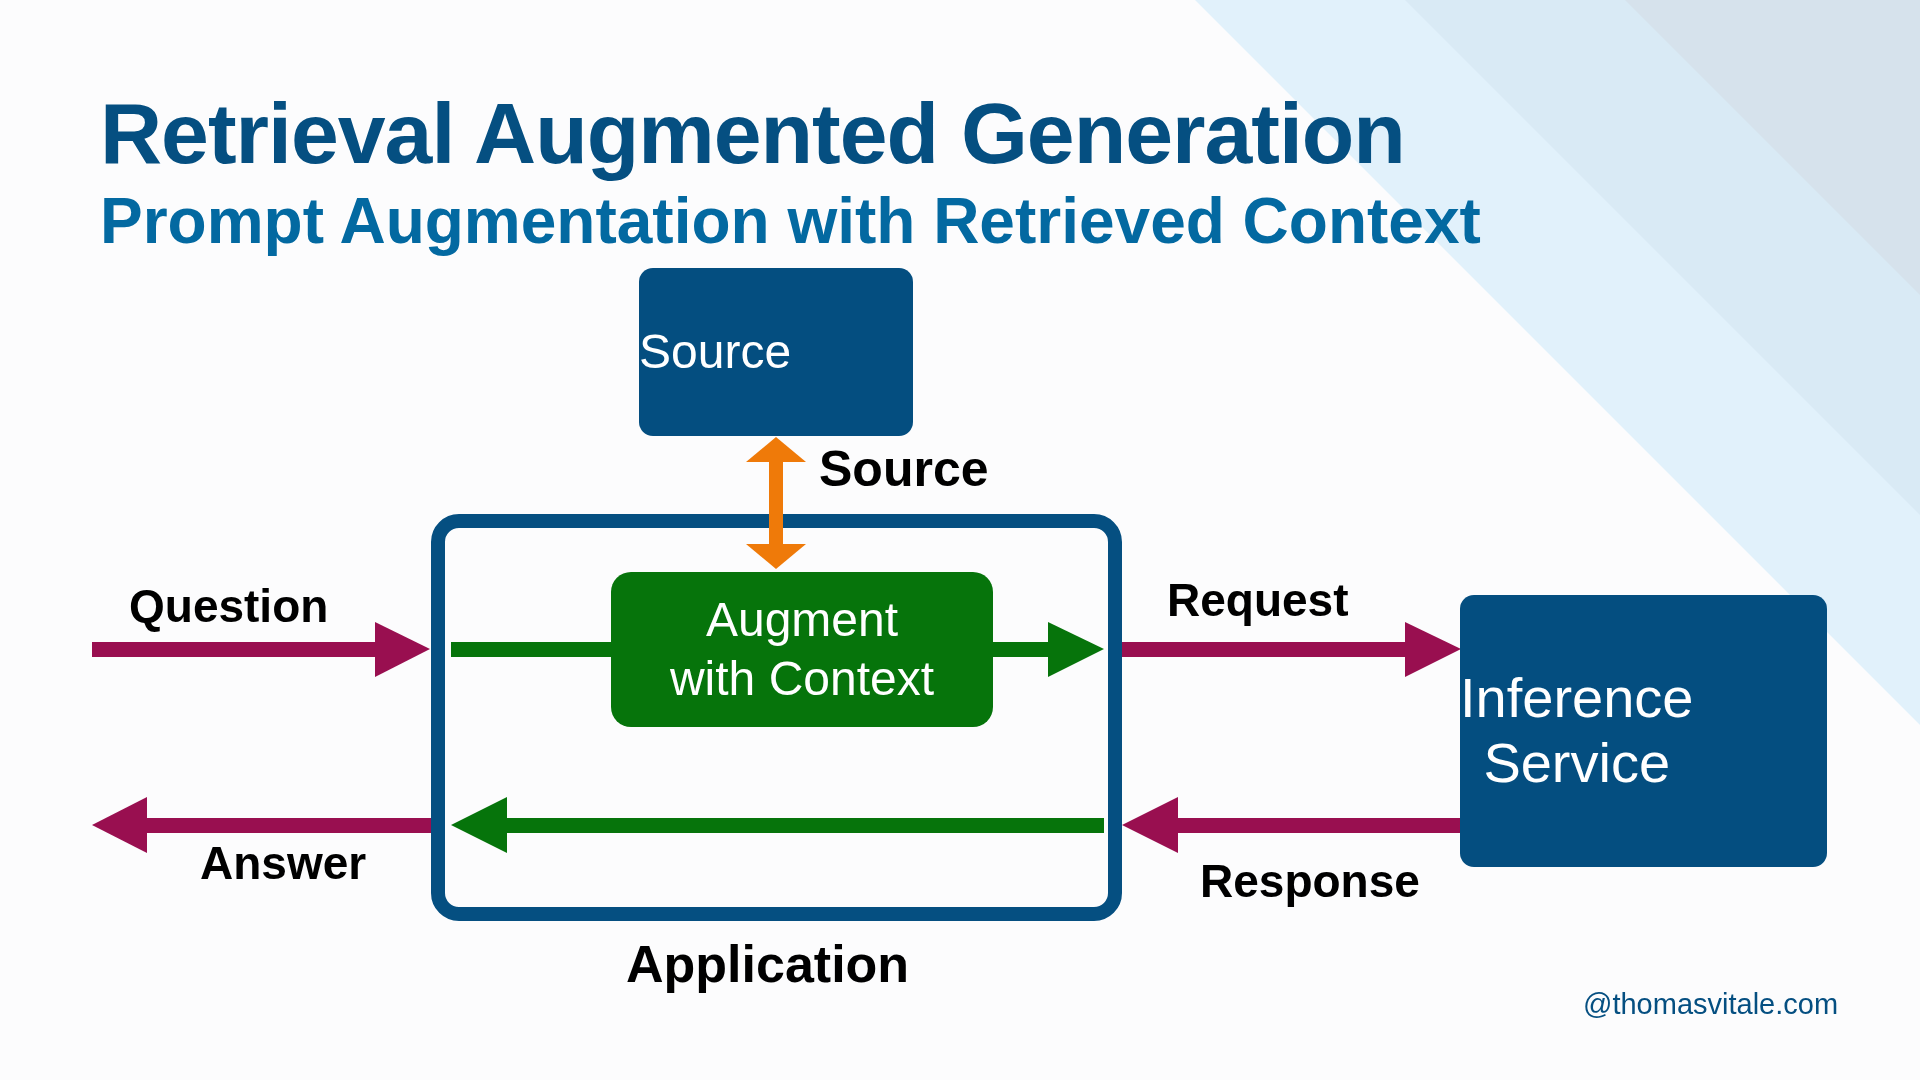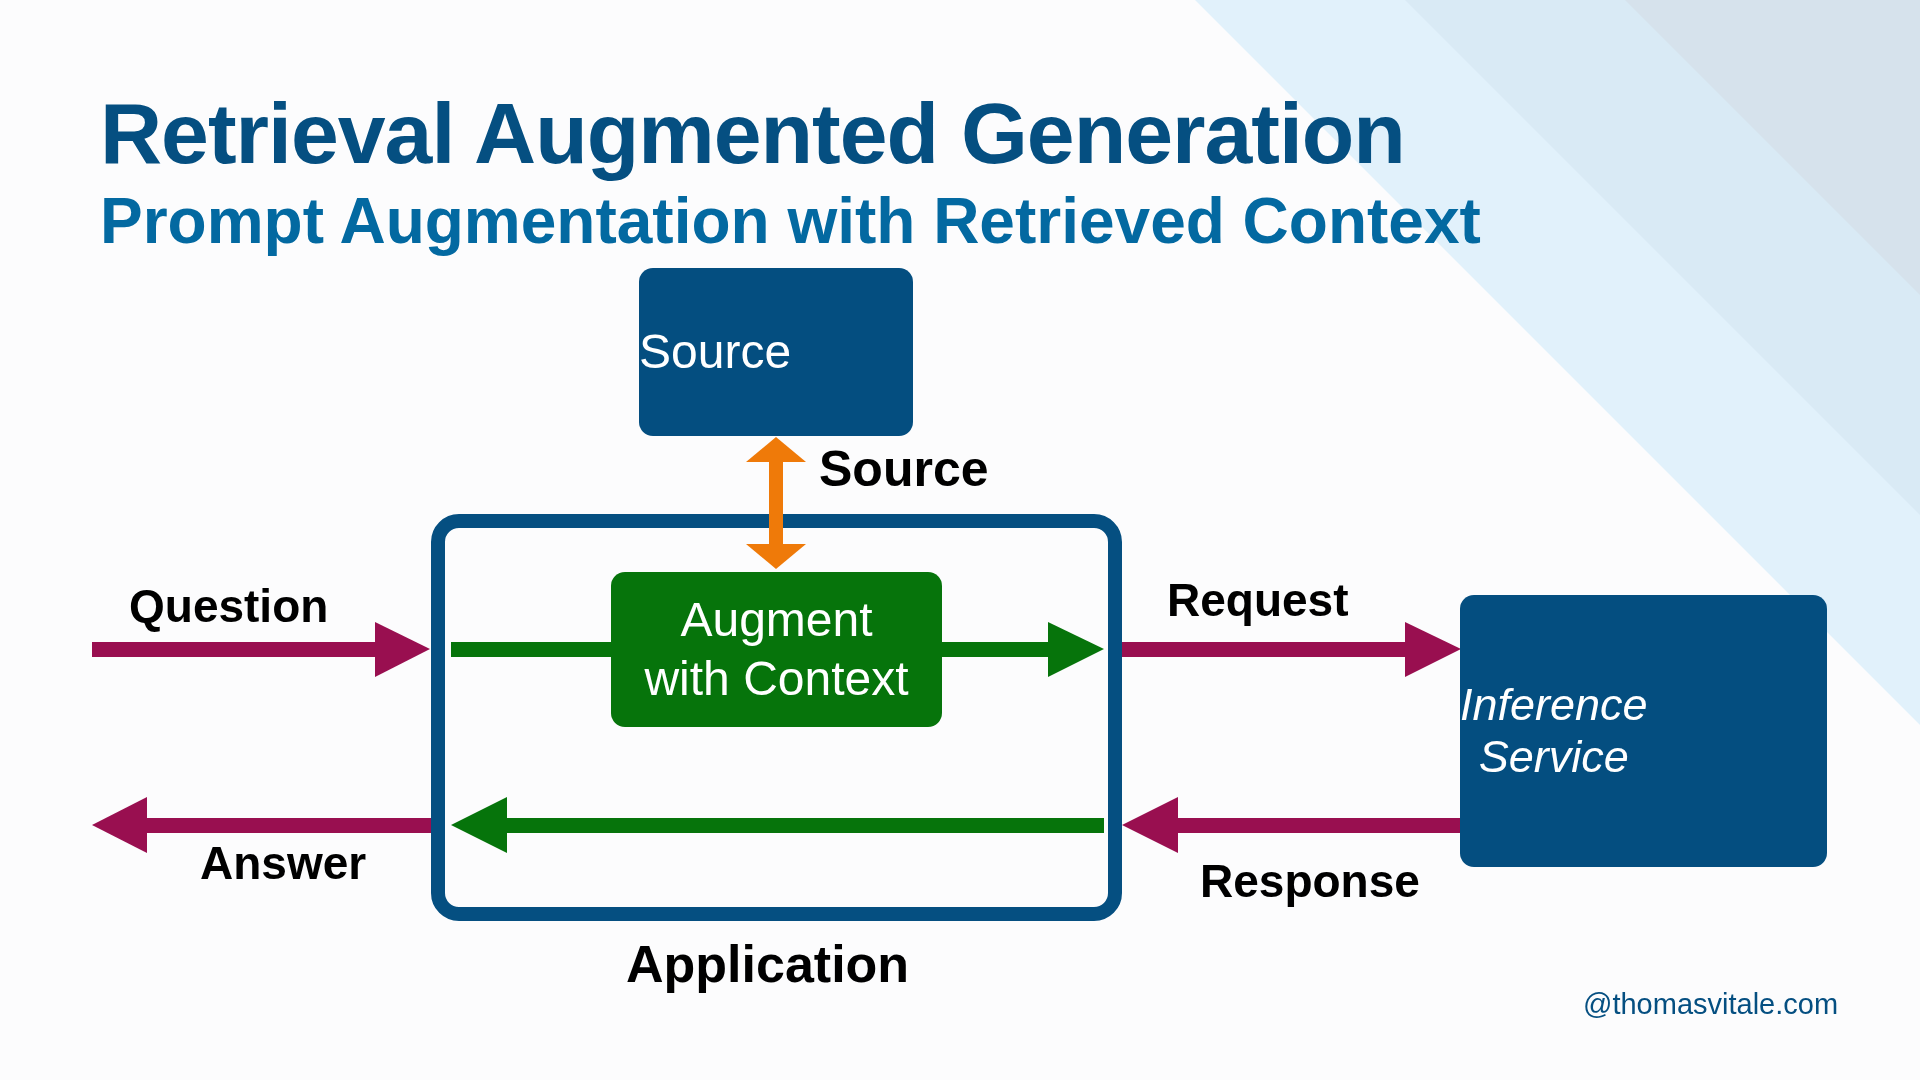--- a/index.html
+++ b/index.html
@@ -20,24 +20,24 @@
     font-size: 64px; font-weight: bold; color: #0369a1;
     white-space: nowrap;
   }
   .node {
     position: absolute; background: #044e80; color: #fff;
     border-radius: 14px; display: flex; align-items: center; 
     text-align: center; box-sizing: border-box;
   }
   .node span { white-space: pre-line; line-height: 1.16; }
   #source-box { left: 639px; top: 268px; width: 274px; height: 168px; font-size: 48px; }
-  #inference-box { left: 1460px; top: 595px; width: 367px; height: 272px; font-size: 45px; font-style: italic; }
+  #inference-box { left: 1460px; top: 595px; width: 367px; height: 272px; font-size: 56px; }
   #augment-box {
-    position: absolute; left: 611px; top: 572px; width: 331px; height: 155px;
-    background: #06740b; color: #fff; border-radius: 14px;
+    position: absolute; left: 611px; top: 572px; width: 382px; height: 155px;
+    background: #06740b; color: #fff; border-radius: 20px;
     display: flex; align-items: center; justify-content: center; text-align: center;
     font-size: 48px;
   }
   #augment-box span { white-space: pre-line; line-height: 1.22; }
   #app-box {
     position: absolute; left: 431px; top: 514px; width: 691px; height: 407px;
     border: 14px solid #054f81; border-radius: 28px; box-sizing: border-box;
   }
   .label {
     position: absolute; font-weight: bold; color: #000; white-space: nowrap;

